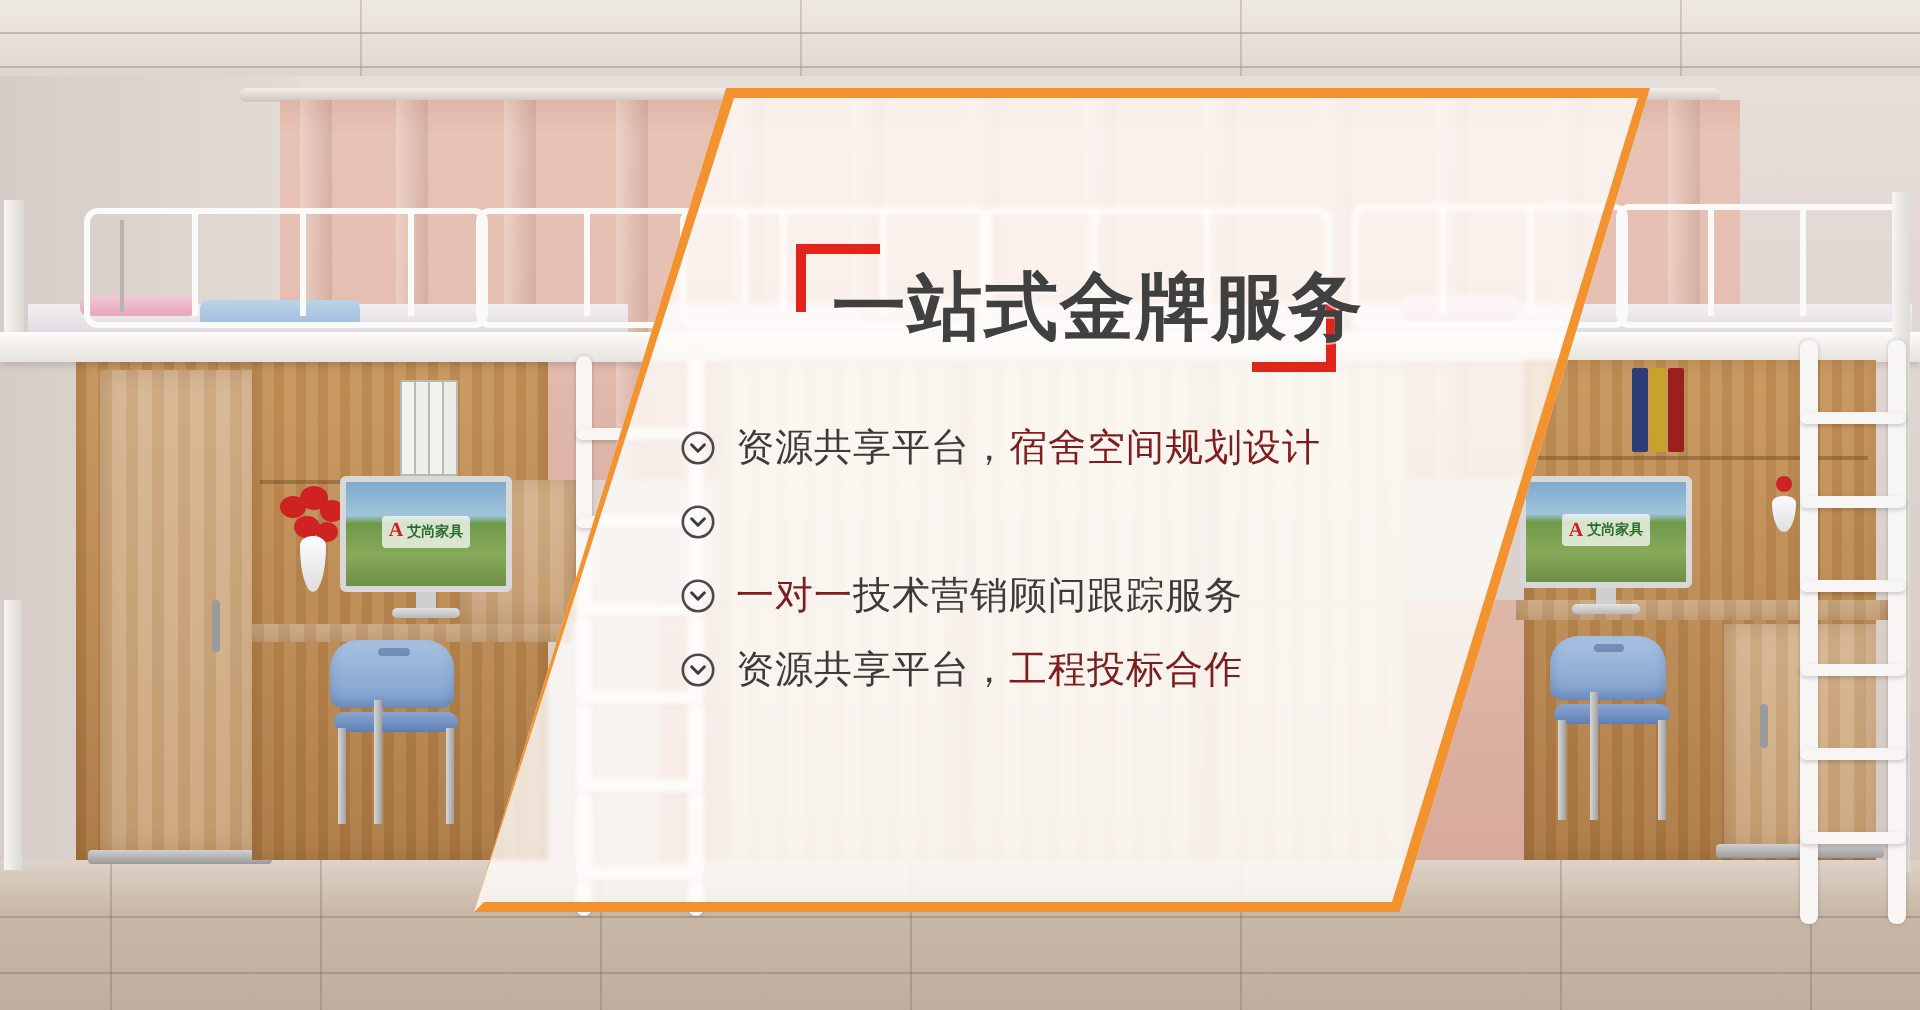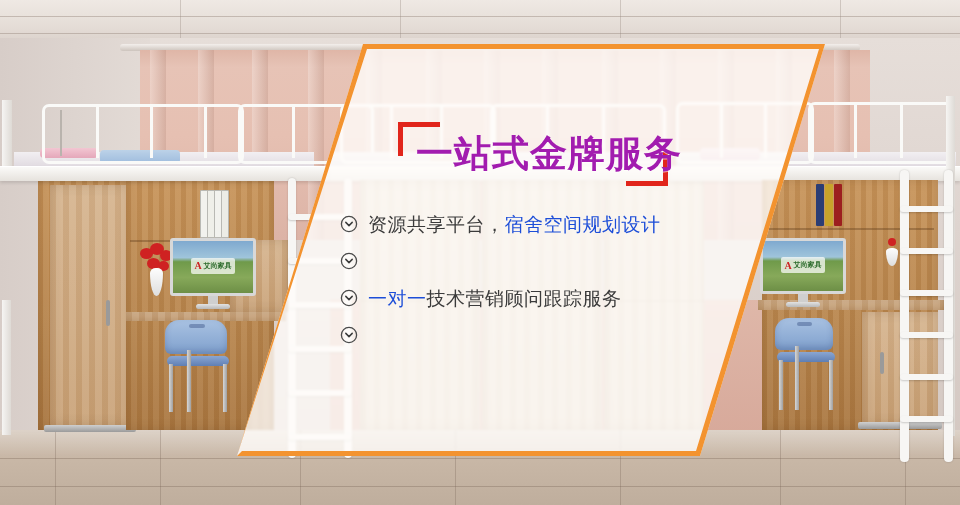--- a/index.html
+++ b/index.html
@@ -136,34 +136,34 @@
   .br-tl{left:0;top:0;width:42px;height:34px;}
   .br-tl .h{left:0;top:0;width:42px;height:5px;}
   .br-tl .v{left:0;top:0;width:5px;height:34px;}
   .br-br{right:0;bottom:0;width:42px;height:34px;}
   .br-br .h{right:0;bottom:0;width:42px;height:5px;}
   .br-br .v{right:0;bottom:0;width:5px;height:34px;}
 
   .title{
     position:absolute;left:18px;top:10px;
     font-size:37px;line-height:44px;font-weight:bold;
-    color:#a21caf;letter-spacing:1px;white-space:nowrap;
+    color:#404040;letter-spacing:1px;white-space:nowrap;
     font-family:"DejaVu Sans","Liberation Sans",sans-serif;
     text-shadow:0 1px 0 rgba(255,255,255,.6);
   }
 
   .bullets{position:absolute;left:340px;top:205px;width:420px;}
   .bullet-row{display:flex;align-items:center;height:37px;}
   .bullet-icon{flex:0 0 auto;width:18px;height:18px;margin-right:10px;display:block;}
   .bullet-text{
     font-size:19px;line-height:22px;color:#3b3b3b;white-space:nowrap;
     font-family:"DejaVu Sans","Liberation Sans",sans-serif;
     letter-spacing:.5px;
   }
-  .bullet-text .hl{color:#1d4ed8;}
+  .bullet-text .hl{color:#7f1d1d;}
 </style>
 </head>
 <body>
 
 <div id="banner">
 
   <div class="photo">
 
     <div class="ceiling">
       <div class="seam a"></div>
@@ -406,18 +406,21 @@
         </span>
       </div>
 
       <div class="bullet-row">
         <span class="bullet-icon">
           <svg width="18" height="18" viewBox="0 0 18 18">
             <circle cx="9" cy="9" r="7.6" fill="none" stroke="#4a4a4a" stroke-width="1.3"></circle>
             <polyline points="5.8,7.4 9,10.6 12.2,7.4" fill="none" stroke="#3b3b3b" stroke-width="1.5" stroke-linecap="round" stroke-linejoin="round"></polyline>
           </svg>
         </span>
+        <span class="bullet-text">
+          <span>资源共享平台，</span><span class="hl">工程投标合作</span>
+        </span>
       </div>
 
 
     </div>
   </div>
 </div>
 
 </body></html>

